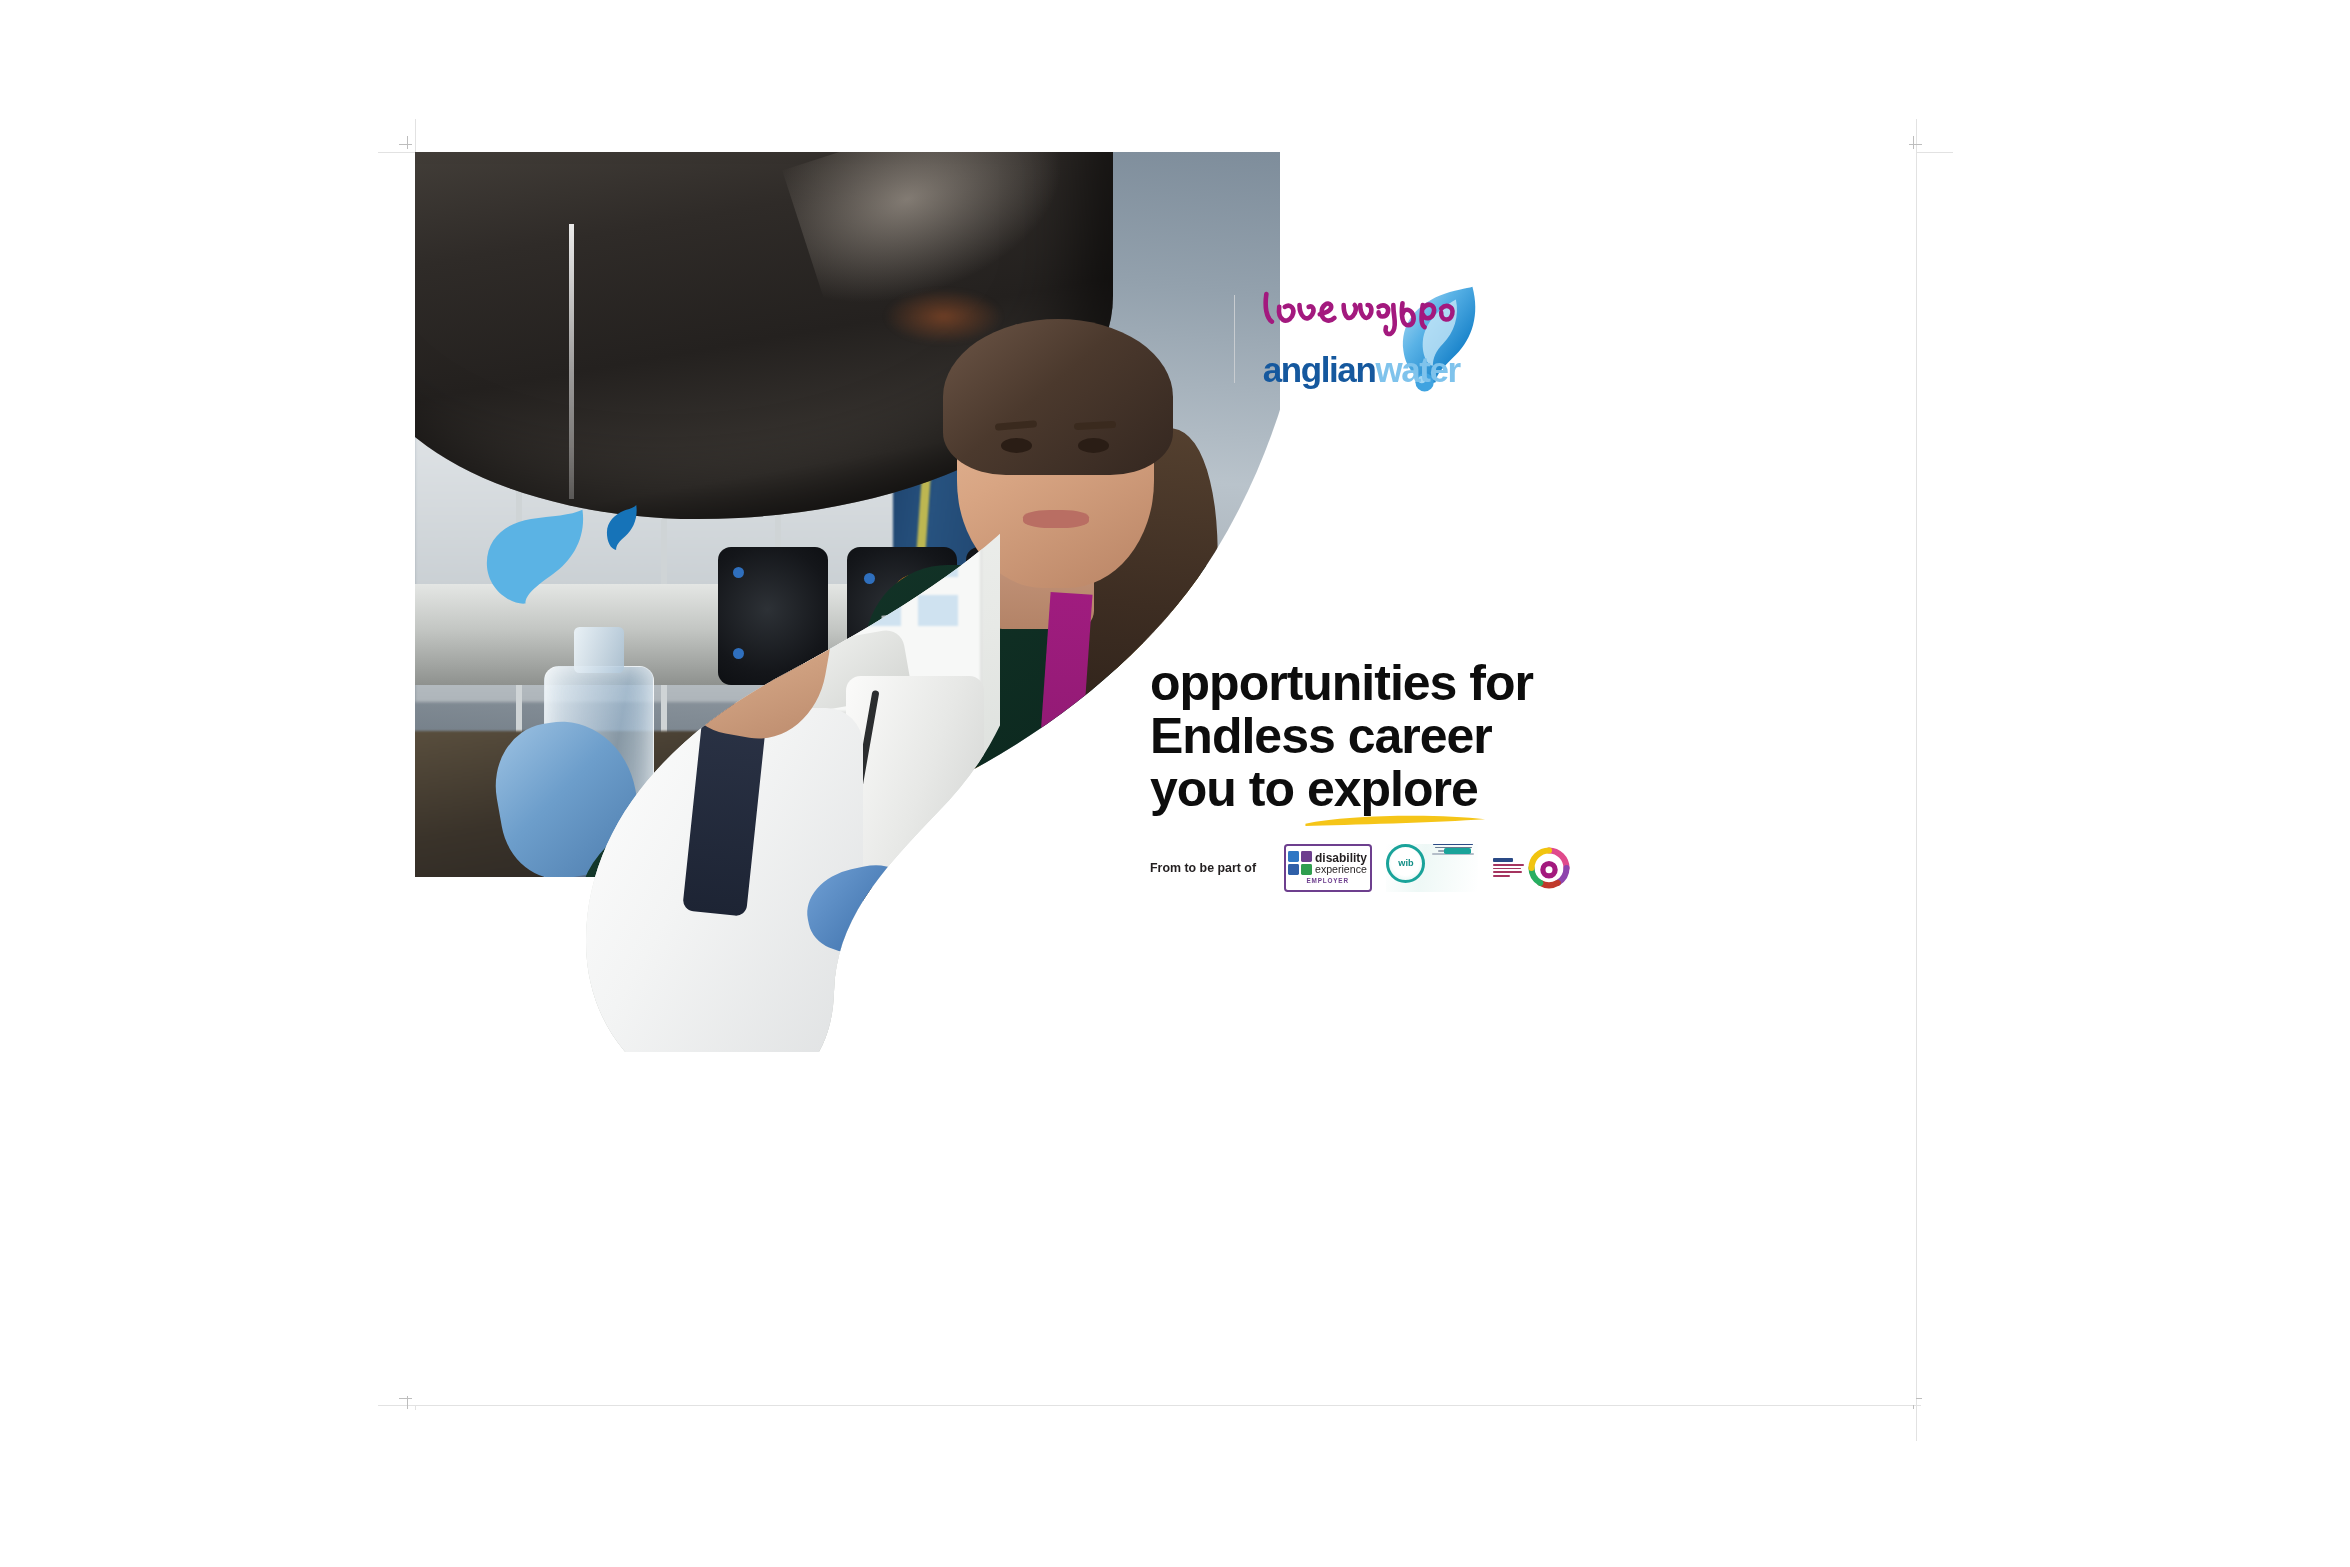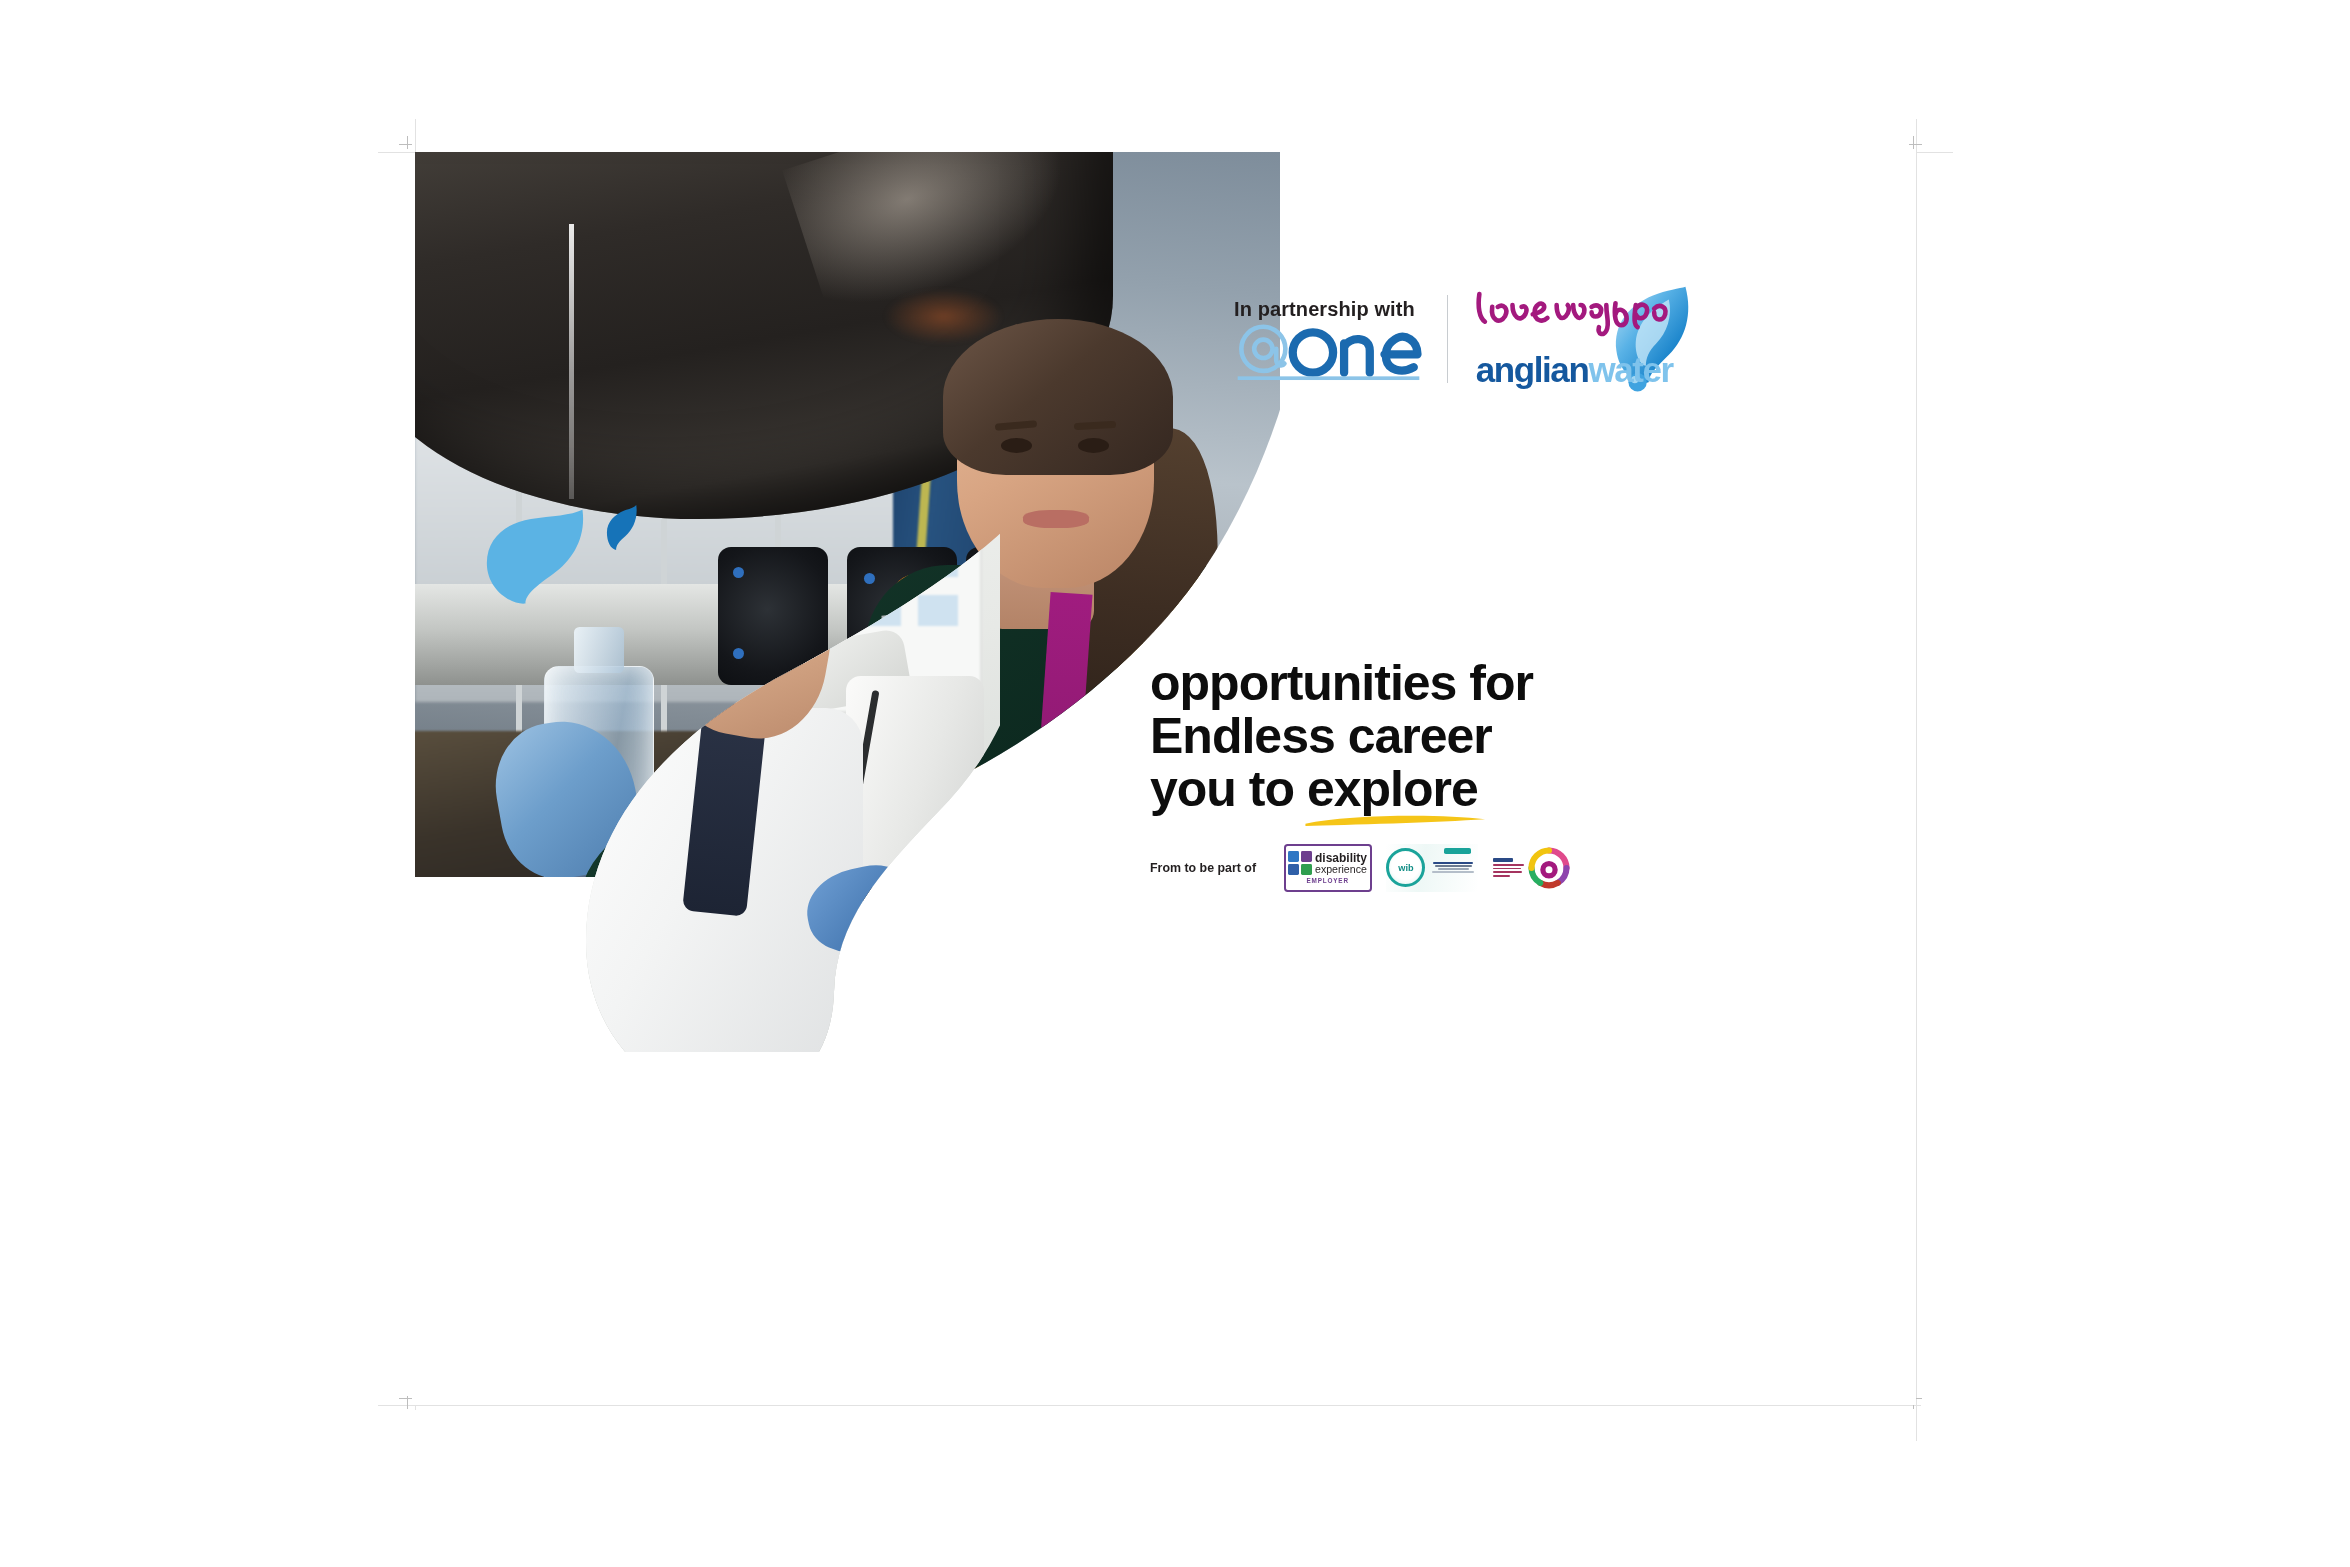--- a/index.html
+++ b/index.html
@@ -475,21 +475,21 @@
   .dc-employer {
     font-size: 6.4px; font-weight: 700; color: #6d3f8e; letter-spacing: 0.8px;
     margin-top: 1.8px;
   }
 
   
   .wib-badge {
     width: 92px; height: 48px;
     background: linear-gradient(100deg, #ffffff 0%, #eef8f6 40%, #ffffff 100%);
     position: relative; overflow: hidden;
-    display: flex; align-items: center; gap: 2.8px;
+    display: flex; align-items: flex-start; gap: 2.8px;
   }
   .wib-ring {
     width: 39px; height: 39px; border-radius: 50%;
     border: 3.7px solid #1aa39a;
     background: radial-gradient(circle at 50% 45%, #ffffff 55%, #d7f0ec 100%);
     display: flex; align-items: center; justify-content: center;
     flex: 0 0 auto;
   }
   .wib-ring b { font-size: 9.2px; color: #118e86; font-weight: 700; }
   .wib-text {
@@ -658,39 +658,20 @@
         <div class="collar"></div>
         <div class="lab-head"></div>
         <div class="lab-hair"></div>
         <div class="goggles"></div>
         <div class="lab-glove"></div>
       </div>
     </div>
 
     <div id="logo-lockup">
 
-      <div class="partner-block">
-        <div class="partner-line">In partnership with</div>
-        <div class="atone-wrap">
-          <svg width="189" height="59" viewBox="0 0 206 64" aria-hidden="true">
-
-            <circle cx="32" cy="28" r="24" fill="none" stroke="#8CC4E8" stroke-width="5"></circle>
-            <circle cx="32" cy="28" r="10" fill="none" stroke="#8CC4E8" stroke-width="5"></circle>
-            <path d="M46,28 L46,40 C46,46 52,48 55,44" fill="none" stroke="#8CC4E8" stroke-width="5" stroke-linecap="round"></path>
-
-            <circle cx="86" cy="32" r="22" fill="none" stroke="#1B6AAF" stroke-width="9"></circle>
-
-            <path d="M120,54 L120,22 M120,26 C126,14 148,14 148,30 L148,54" fill="none" stroke="#1B6AAF" stroke-width="9" stroke-linecap="round" stroke-linejoin="round"></path>
-
-            <path d="M164,34 L200,34 C200,18 186,12 178,16 C168,21 164,30 166,40 C168,50 182,56 196,48" fill="none" stroke="#1B6AAF" stroke-width="9" stroke-linecap="round" stroke-linejoin="round"></path>
-
-            <rect x="4" y="58" width="198" height="4" fill="#8CC4E8"></rect>
-          </svg>
-        </div>
-      </div>
 
       <div class="logo-divider"></div>
 
       <div class="aw-wrap">
         <svg width="230" height="118" viewBox="0 0 250 128" aria-hidden="true">
 
           <defs>
             <linearGradient id="dropGrad" x1="0" y1="0" x2="1" y2="1">
               <stop offset="0%" stop-color="#BFE4F7"></stop>
               <stop offset="38%" stop-color="#59B2E6"></stop>

